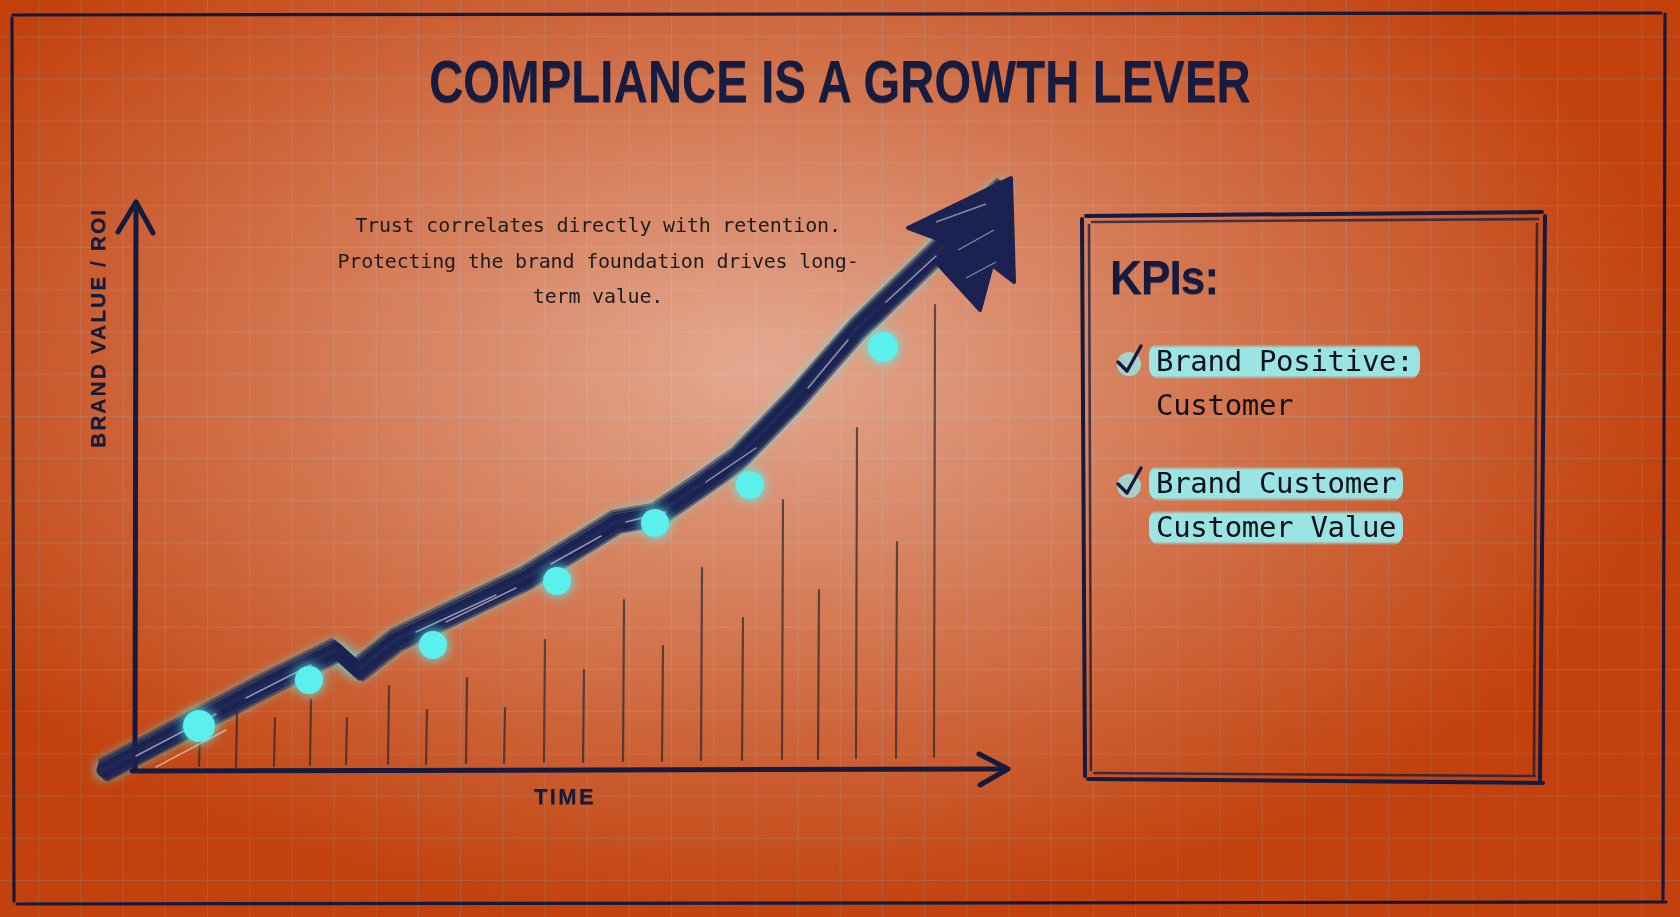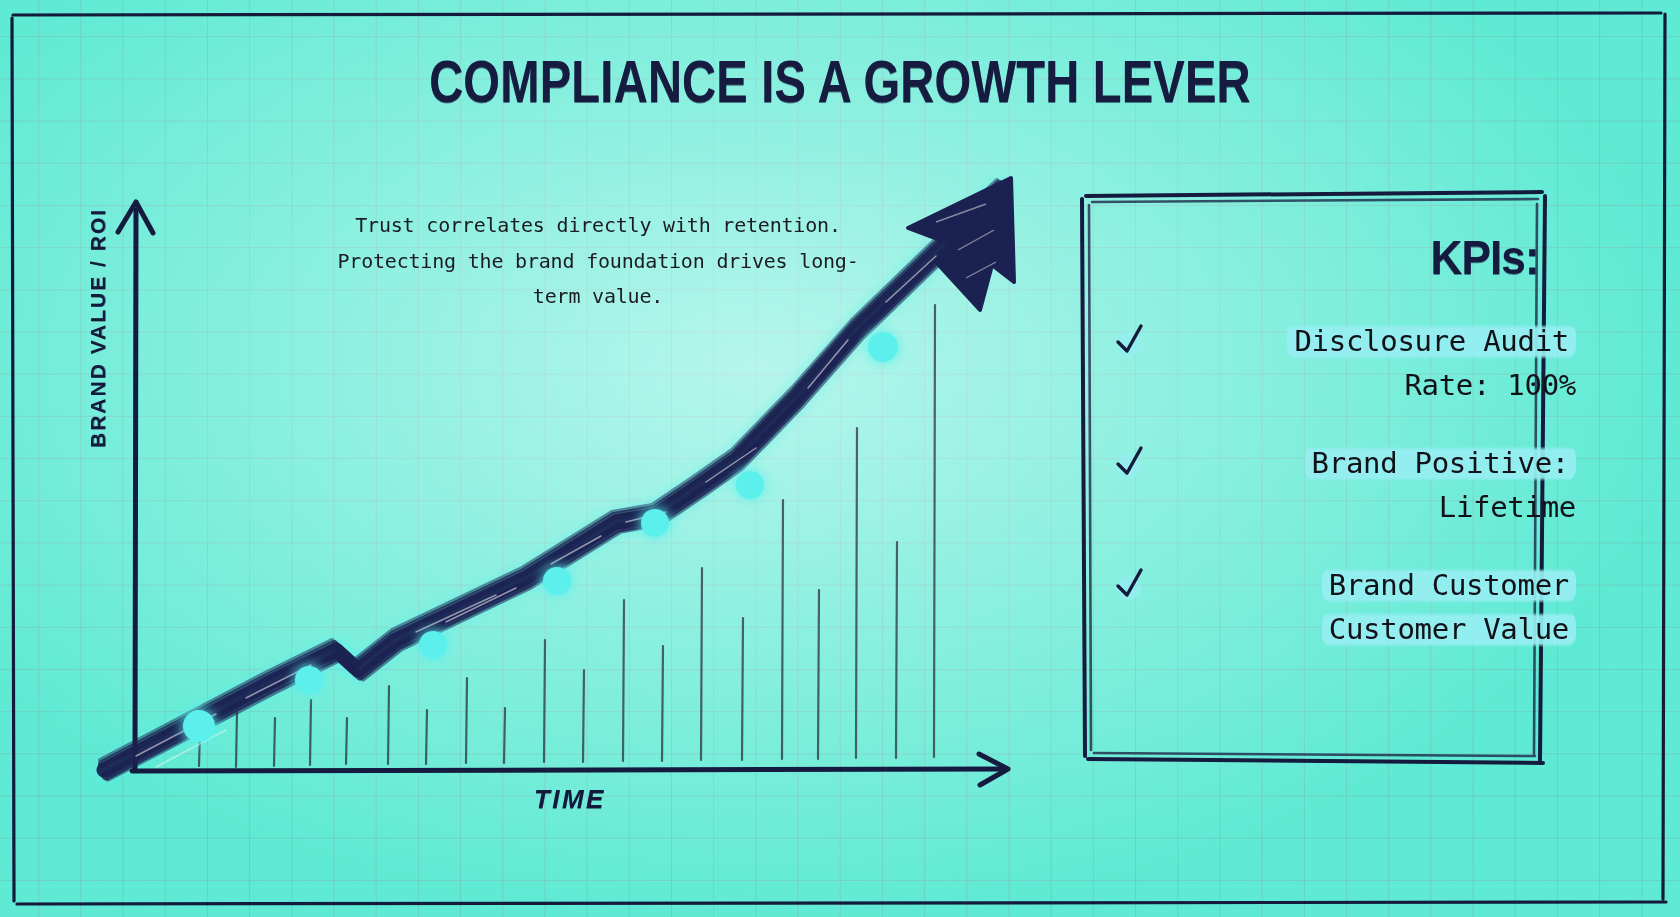--- a/index.html
+++ b/index.html
@@ -1,20 +1,20 @@
 <!DOCTYPE html>
 <html><head>
 <meta charset="utf-8">
 <style>
   html,body{margin:0;padding:0;background:#f7f7f5;}
   body{width:1680px;height:917px;overflow:hidden;
        font-family:"DejaVu Sans Mono",monospace;}
 
   
-  #page{position:relative;width:1680px;height:917px;background:#5eead4;overflow:hidden;}
+  #page{position:relative;width:1680px;height:917px;background:#c2410c;overflow:hidden;}
   #grid{position:absolute;inset:0;
         background-image:
           linear-gradient(to right, rgba(140,145,155,.30) 1.4px, transparent 1.4px),
           linear-gradient(to bottom, rgba(140,145,155,.30) 1.4px, transparent 1.4px);
         background-size:42.2px 42.2px;
         background-position:-4px -6px;}
   #paper-tint{position:absolute;inset:0;
         background:radial-gradient(ellipse at 45% 40%, rgba(255,255,255,.55), rgba(248,248,244,0) 72%);
         pointer-events:none;}
 
@@ -34,30 +34,30 @@
   #chart{position:absolute;left:96px;top:170px;width:960px;height:660px;}
   #chart svg{position:absolute;left:0;top:0;width:960px;height:660px;overflow:visible;}
 
   #ylabel{position:absolute;left:-10px;top:278px;
           font-family:"Liberation Sans","DejaVu Sans",sans-serif;
           font-weight:700;font-size:21px;letter-spacing:2.0px;color:#141a3c;
           transform:rotate(-90deg);transform-origin:0 0;white-space:nowrap;
           text-shadow:0 1px 0 rgba(20,26,60,.5);}
   #xlabel{position:absolute;left:438px;top:614px;
           font-family:"Liberation Sans","DejaVu Sans",sans-serif;
-          font-weight:700;font-size:26px;letter-spacing:2.4px;color:#141a3c;
-          text-shadow:0 1px 0 rgba(20,26,60,.5);font-style:italic;}
+          font-weight:700;font-size:22px;letter-spacing:2.4px;color:#141a3c;
+          text-shadow:0 1px 0 rgba(20,26,60,.5);}
 
   
   #note{position:absolute;left:330px;top:208px;width:536px;text-align:center;
         font-family:"DejaVu Sans Mono","Liberation Mono",monospace;
         font-size:20px;line-height:35.5px;color:#1b1b20;letter-spacing:-.2px;}
 
   
-  #kpi{position:absolute;left:1076px;top:188px;width:470px;height:578px;text-align:right;}
+  #kpi{position:absolute;left:1076px;top:208px;width:470px;height:578px;}
   #kpi-border{position:absolute;left:0;top:0;width:470px;height:578px;pointer-events:none;}
   #kpi-border svg{width:100%;height:100%;overflow:visible;}
   #kpi-inner{position:absolute;left:34px;top:42px;right:-30px;}
   #kpi-heading{font-family:"Liberation Sans","DejaVu Sans",sans-serif;
                font-weight:700;font-size:48px;color:#151b3e;letter-spacing:-1px;
                transform:scaleX(.92);transform-origin:0 50%;
                text-shadow:0 1px 0 rgba(21,27,62,.5);}
   .kpi-item{margin-top:34px;position:relative;padding-left:46px;}
   .kpi-item:first-of-type{margin-top:48px;}
   .check{position:absolute;left:4px;top:4px;width:34px;height:34px;}
@@ -208,40 +208,30 @@
     <div id="kpi-border">
       <svg viewBox="0 0 470 578" preserveAspectRatio="none">
         <path d="M10,8 L466,4 M469,8 L464,572 M467,575 L12,571 M9,568 L6,11" fill="none" stroke="#151b3e" stroke-width="4" stroke-linecap="round"></path>
         <path d="M16,14 L462,11 M461,16 L458,566 M459,568 L18,565 M15,562 L13,17" fill="none" stroke="#151b3e" stroke-width="2.6" stroke-linecap="round" opacity=".75"></path>
       </svg>
     </div>
 
     <div id="kpi-inner">
       <div id="kpi-heading">KPIs:</div>
 
-      <div class="kpi-item">
-        <span class="check">
-          <svg viewBox="0 0 34 34">
-            <circle cx="15" cy="21" r="12" fill="#96eef2" opacity=".75"></circle>
-            <path d="M4,19 L13,28 L27,3" fill="none" stroke="#141a3c" stroke-width="3.4" stroke-linecap="round" stroke-linejoin="round"></path>
-          </svg>
-        </span>
-        <div class="kline"><span class="hl">Disclosure Audit</span></div>
-        <div class="kline"><span>Rate: 100%</span></div>
-      </div>
 
       <div class="kpi-item">
         <span class="check">
           <svg viewBox="0 0 34 34">
             <circle cx="15" cy="21" r="12" fill="#96eef2" opacity=".75"></circle>
             <path d="M4,19 L13,28 L27,3" fill="none" stroke="#141a3c" stroke-width="3.4" stroke-linecap="round" stroke-linejoin="round"></path>
           </svg>
         </span>
         <div class="kline"><span class="hl">Brand Positive:</span></div>
-        <div class="kline"><span>Lifetime</span></div>
+        <div class="kline"><span>Customer</span></div>
       </div>
 
       <div class="kpi-item">
         <span class="check">
           <svg viewBox="0 0 34 34">
             <circle cx="15" cy="21" r="12" fill="#96eef2" opacity=".75"></circle>
             <path d="M4,19 L13,28 L27,3" fill="none" stroke="#141a3c" stroke-width="3.4" stroke-linecap="round" stroke-linejoin="round"></path>
           </svg>
         </span>
         <div class="kline"><span class="hl">Brand Customer</span></div>

